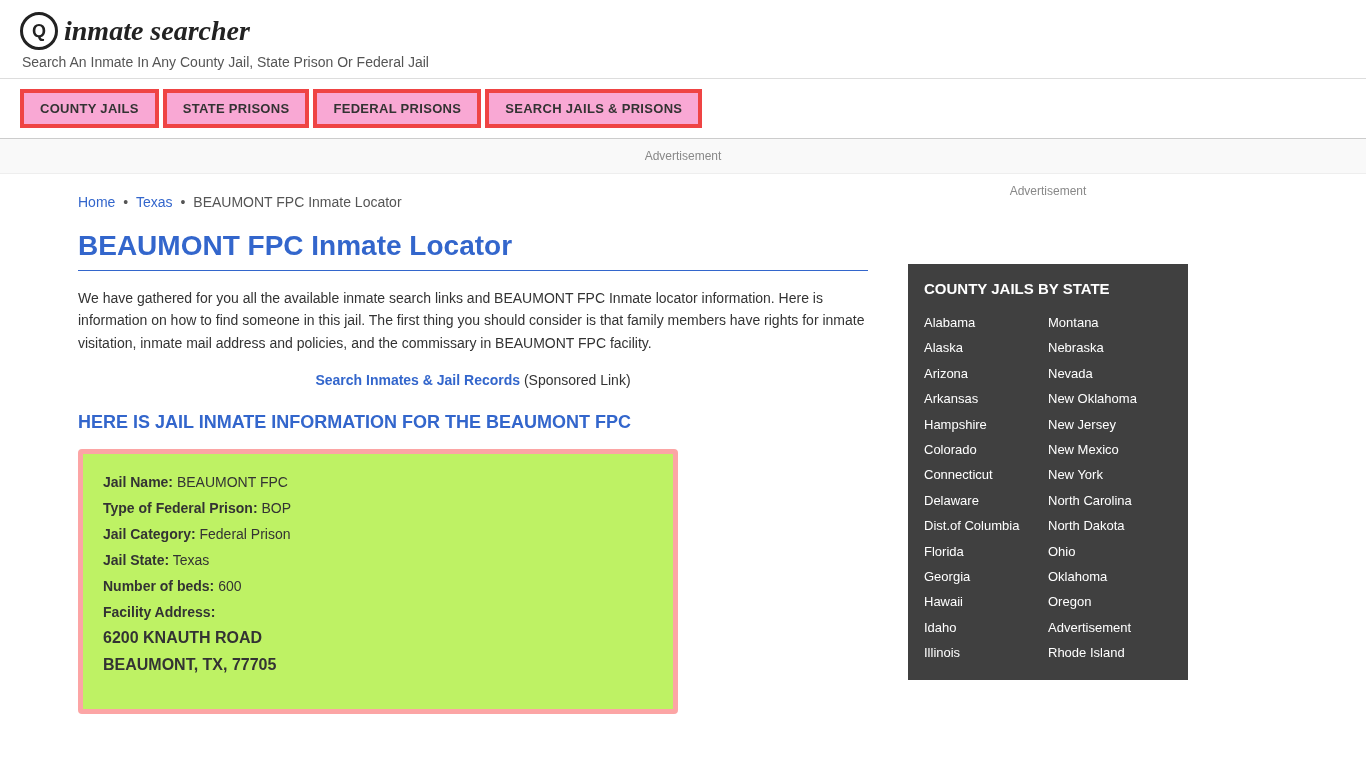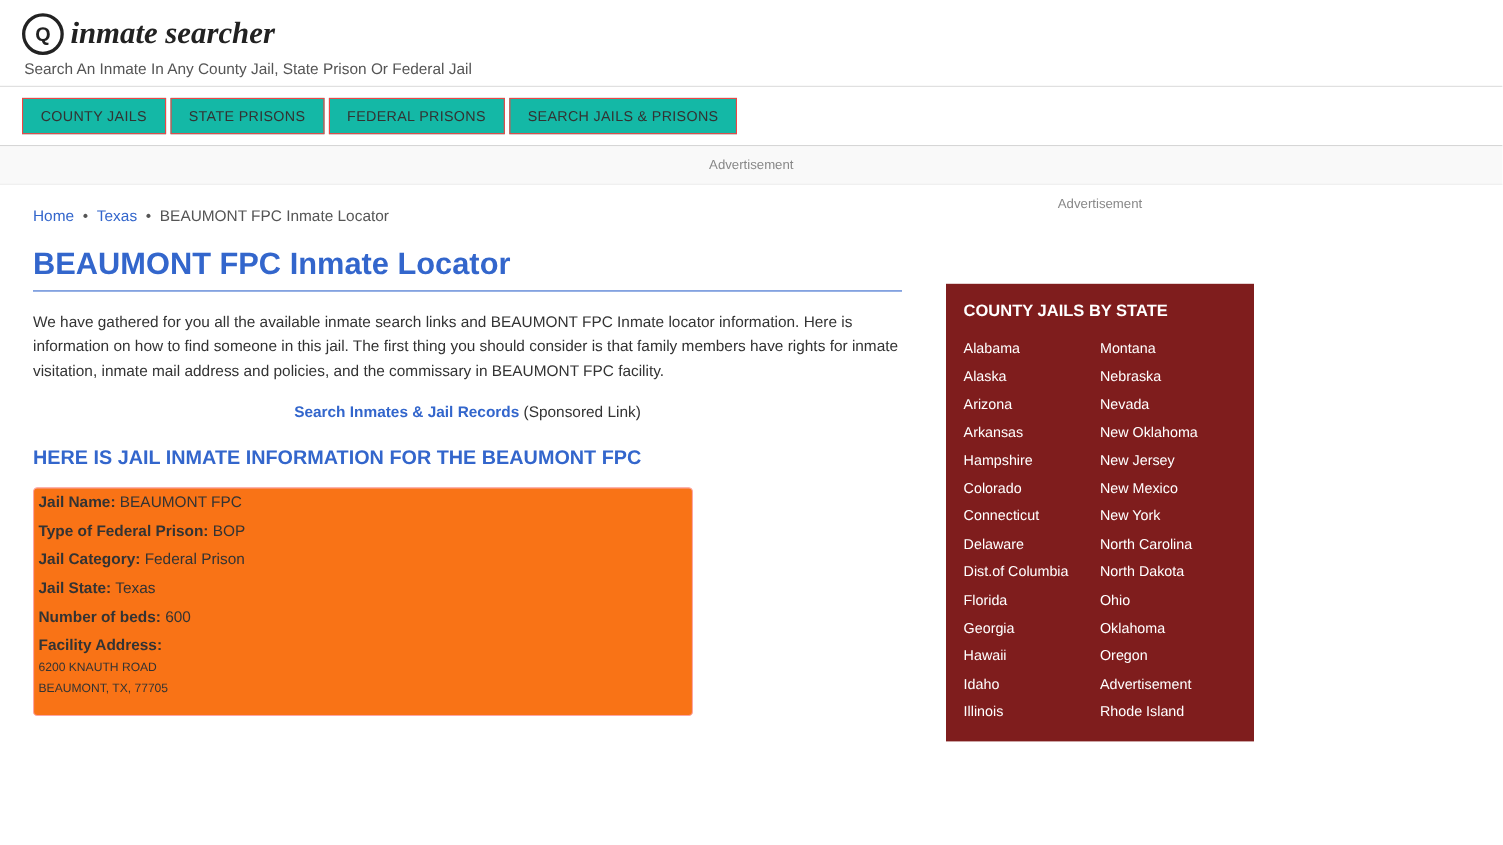--- a/index.html
+++ b/index.html
@@ -7,27 +7,27 @@
 
     
     #header { padding: 12px 20px 8px 20px; border-bottom: 1px solid #ddd; }
     #logo-area { display: flex; align-items: center; margin-bottom: 4px; }
     #logo-icon { width: 38px; height: 38px; border: 3px solid #222; border-radius: 50%; display: flex; align-items: center; justify-content: center; font-size: 18px; font-weight: bold; color: #222; margin-right: 6px; flex-shrink: 0; }
     #logo-text { font-size: 28px; font-weight: bold; font-family: Georgia, serif; color: #222; font-style: italic; }
     #tagline { font-size: 14px; color: #555; padding-left: 2px; }
 
     
     #nav { padding: 10px 20px; display: flex; gap: 4px; border-bottom: 1px solid #ccc; }
-    .nav-btn { padding: 8px 16px; border: 1px solid #ef4444; background: #14b8a6; cursor: pointer; font-size: 13px; font-weight: 400; color: #333; letter-spacing: 0.3px; }
+    .nav-btn { padding: 8px 16px; border: 4px solid #ef4444; background: #f9a8d4; cursor: pointer; font-size: 13px; font-weight: 700; color: #333; letter-spacing: 0.3px; }
 
     
     #ad-banner { text-align: center; color: #888; font-size: 12px; padding: 10px; background: #f9f9f9; border-bottom: 1px solid #eee; }
 
     
-    #main-layout { display: flex; padding: 0; }
+    #main-layout { display: flex; padding: 0; margin-left: 48px; }
 
     
     #content { flex: 1; padding: 20px 30px; max-width: 850px; }
 
     
     #breadcrumb { margin-bottom: 20px; font-size: 14px; color: #555; }
     #breadcrumb a { color: #3366cc; text-decoration: none; }
     #breadcrumb .sep { color: #555; margin: 0 4px; }
     #breadcrumb .current { color: #555; }
 
@@ -39,32 +39,32 @@
 
     
     #search-link-area { text-align: center; margin-bottom: 24px; }
     #search-link-area a { color: #3366cc; text-decoration: none; font-weight: bold; font-size: 14px; }
     #sponsored { color: #555; font-style: italic; font-size: 13px; }
 
     
     #jail-info-heading { font-size: 18px; font-weight: bold; color: #3366cc; text-transform: uppercase; margin-bottom: 16px; }
 
     
-    #info-table { border: 1px solid #fca5a5; border-radius: 4px; padding: 4px; max-width: 600px; background: #f97316; }
+    #info-table { border: 5px solid #fca5a5; border-radius: 4px; padding: 20px; max-width: 600px; background: #bef264; }
     .info-row { margin-bottom: 10px; font-size: 14px; color: #333; }
     .info-label { font-weight: bold; }
     .info-value { font-weight: normal; }
-    .address-block { margin-top: 4px; margin-left: 0; font-size: 11px; line-height: 1.7; }
+    .address-block { margin-top: 4px; margin-left: 0; font-size: 16px; line-height: 1.7; font-weight: bold; }
 
     
     #sidebar { width: 310px; flex-shrink: 0; padding: 10px 20px 20px 10px; }
     #ad-sidebar { text-align: center; color: #888; font-size: 12px; margin-bottom: 20px; min-height: 60px; }
 
     
-    #state-list-box { background: #7f1d1d; padding: 16px; }
+    #state-list-box { background: #404040; padding: 16px; }
     #state-list-title { font-size: 15px; font-weight: bold; color: #fff; text-transform: uppercase; margin-bottom: 14px; }
     #state-columns { display: flex; gap: 0; justify-content: space-between; }
     .state-col { flex: 1; display: flex; flex-direction: column; gap: 2px; }
     .state-item { color: #fff; font-size: 13px; line-height: 1.8; cursor: pointer; }
   </style>
 </head>
 <body>
 
 <div id="header">
   <div id="logo-area">

